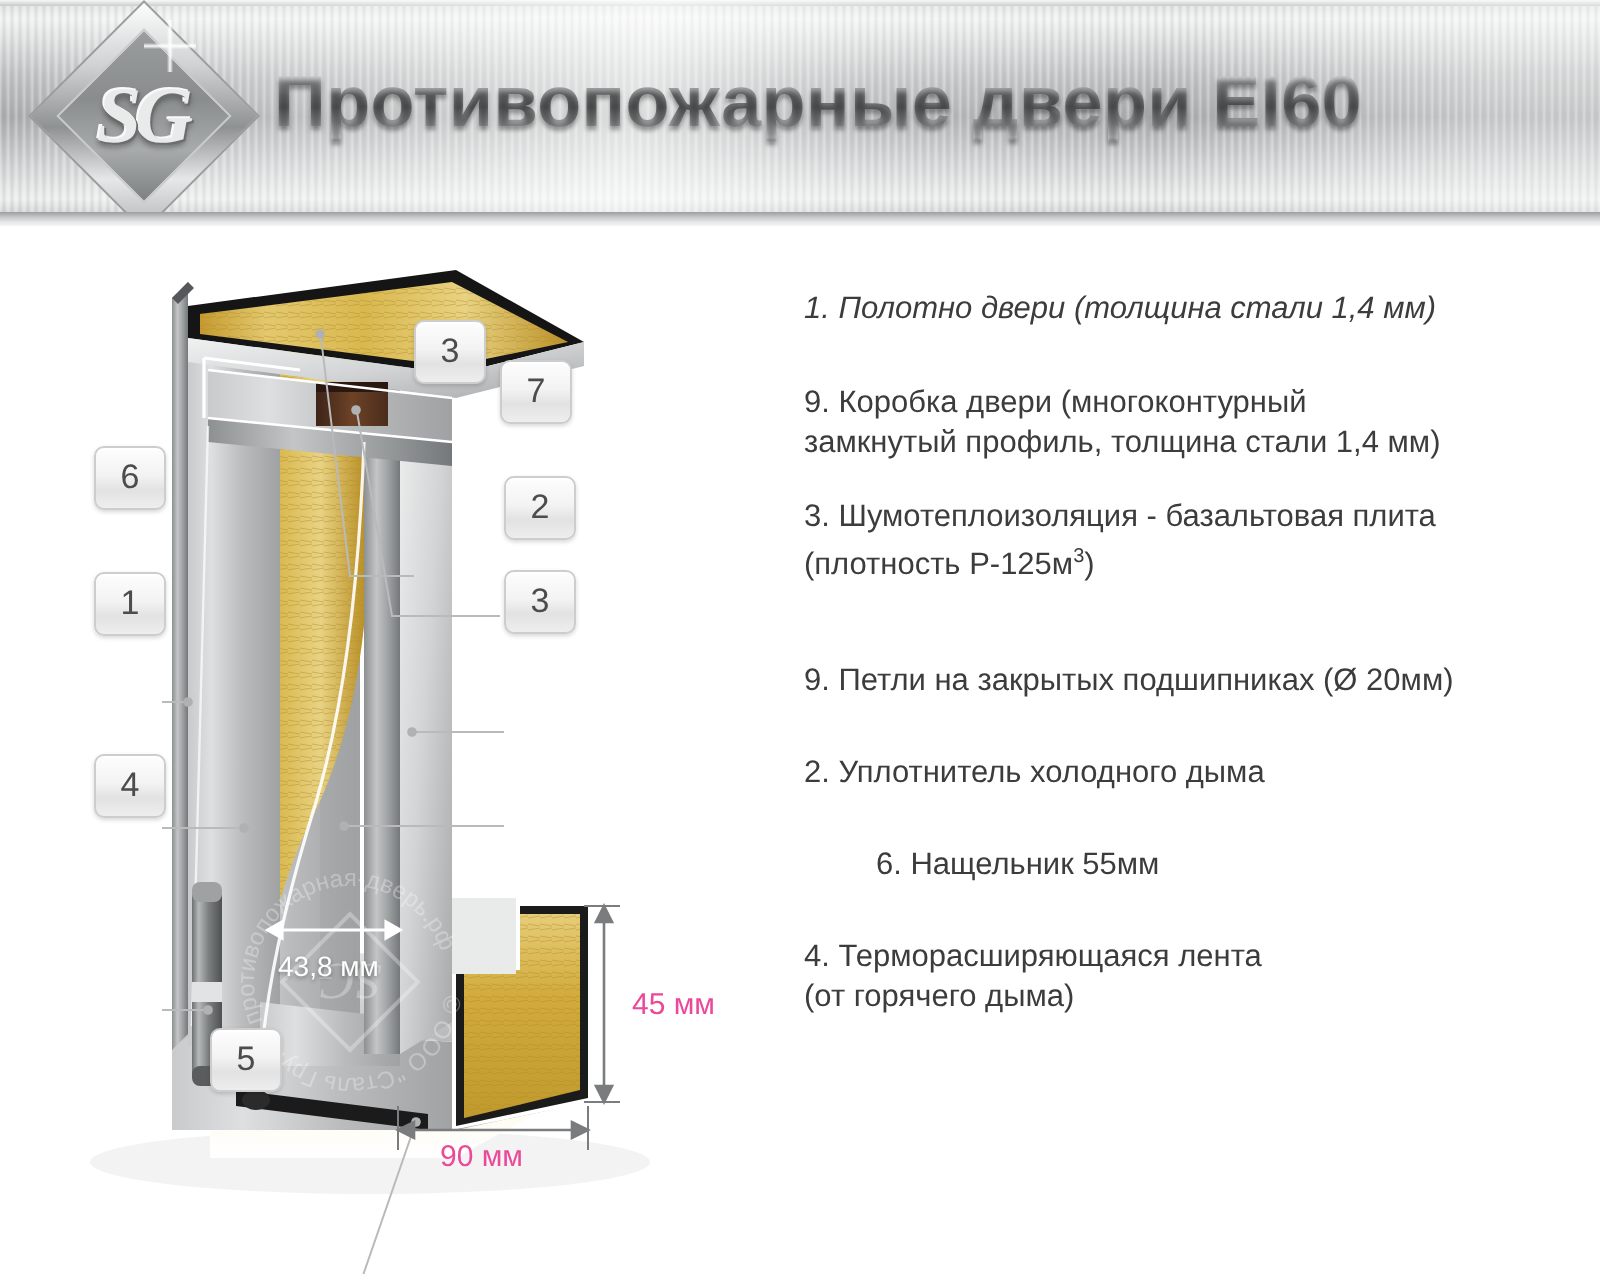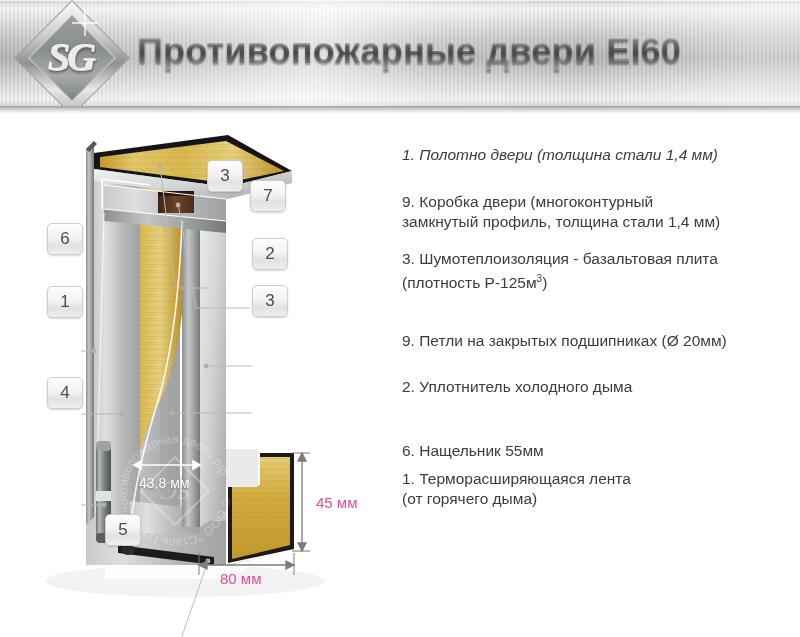--- a/index.html
+++ b/index.html
@@ -447,28 +447,28 @@
   <div class="callout" style="left:250px; top:67px;">7</div>
   <div class="callout" style="left:47px;  top:110px;">6</div>
   <div class="callout" style="left:252px; top:125px;">2</div>
   <div class="callout" style="left:47px;  top:173px;">1</div>
   <div class="callout" style="left:252px; top:172px;">3</div>
   <div class="callout" style="left:47px;  top:264px;">4</div>
   <div class="callout" style="left:105px; top:401px;">5</div>
 
   <div class="dim-white" style="left:139px; top:362px;">43,8 мм</div>
   <div class="dim" style="left:316px; top:381px;">45 мм</div>
-  <div class="dim" style="left:220px; top:457px;">80 мм</div>
+  <div class="dim" style="left:220px; top:457px;">90 мм</div>
 
   <div class="legend">
     <div class="legend-item" style="top:0px;font-style:italic;">1. Полотно двери (толщина стали 1,4 мм)</div>
     <div class="legend-item" style="top:47px;">9. Коробка двери (многоконтурный
     замкнутый профиль, толщина стали 1,4 мм)</div>
     <div class="legend-item" style="top:104px;"><span>3.  Шумотеплоизоляция - базальтовая плита
      (плотность Р-125м</span><sup>3</sup><span>)</span></div>
     <div class="legend-item" style="top:186px;">9. Петли на закрытых подшипниках (Ø 20мм)</div>
     <div class="legend-item" style="top:232px;">2. Уплотнитель холодного дыма</div>
-    <div class="legend-item" style="top:296px;">6. Нащельник 55мм</div>
-    <div class="legend-item" style="top:324px;">1. Терморасширяющаяся лента
+    <div class="legend-item" style="top:278px;margin-left:36px;">6. Нащельник 55мм</div>
+    <div class="legend-item" style="top:324px;">4. Терморасширяющаяся лента
      (от горячего дыма)</div>
   </div>
 
 </div>
 
 </body></html>

